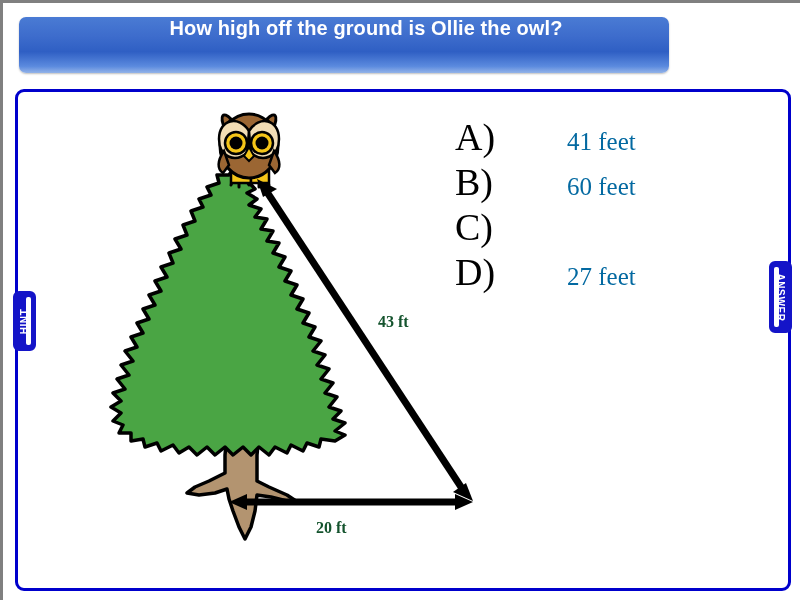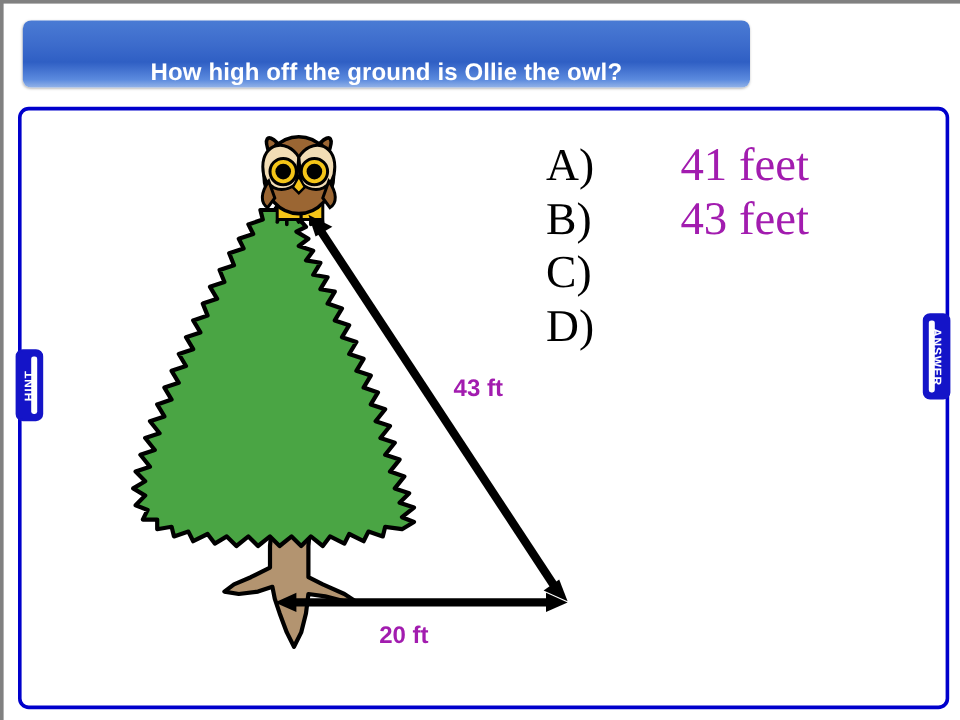--- a/index.html
+++ b/index.html
@@ -28,22 +28,23 @@
     height: 56px;
     border-radius: 7px;
     background: linear-gradient(to bottom,
                 #4a7bd4 0%,
                 #3d6ccc 35%,
                 #2f5fc4 62%,
                 #5b8ade 88%,
                 #93b3e8 100%);
     box-shadow: 0 1px 2px rgba(0,0,0,0.25);
     display: flex;
-    align-items: flex-end;
+    align-items: flex-start;
     justify-content: center;
+    padding-left: 44px;
   }
   #title-text {
     color: #ffffff;
     font-size: 20px;
     font-weight: bold;
     letter-spacing: 0.1px;
     text-align: center;
     font-family: "Liberation Sans", sans-serif;
   }
 
@@ -123,42 +124,42 @@
     display: flex;
     align-items: baseline;
     height: 45px;
   }
   .choice-letter {
     width: 112px;
     font-size: 38px;
     color: #000000;
   }
   .choice-value {
-    font-size: 39px;
-    color: #a21caf;
+    font-size: 25px;
+    color: #0369a1;
     white-space: nowrap;
   }
 
   
   #figure {
     position: absolute;
     left: 0;
     top: 0;
     width: 800px;
     height: 600px;
     pointer-events: none;
   }
 
   
   .measure-label {
     position: absolute;
-    font-family: Liberation Sans, sans-serif;
-    font-size: 20px;
+    font-family: Liberation Serif, serif;
+    font-size: 16px;
     font-weight: bold;
-    color: #a21caf;
+    color: #14532d;
     white-space: nowrap;
   }
   #label-hyp { left: 375px; top: 310px; }
   #label-base { left: 313px; top: 516px; }
 </style>
 </head>
 <body>
 
 <div id="slide">
 
@@ -260,27 +261,28 @@
   <div class="measure-label" id="label-hyp">43 ft</div>
   <div class="measure-label" id="label-base">20 ft</div>
 
   <div id="choices">
     <div class="choice-row">
       <span class="choice-letter">A)</span>
       <span class="choice-value">41 feet</span>
     </div>
     <div class="choice-row">
       <span class="choice-letter">B)</span>
-      <span class="choice-value">43 feet</span>
+      <span class="choice-value">60 feet</span>
     </div>
     <div class="choice-row">
       <span class="choice-letter">C)</span>
     </div>
     <div class="choice-row">
       <span class="choice-letter">D)</span>
+      <span class="choice-value">27 feet</span>
     </div>
   </div>
 
   <div class="side-tab" id="hint-tab">
     <span class="tab-label">HINT</span>
     <span class="tab-inner"></span>
   </div>
   <div class="side-tab" id="answer-tab">
     <span class="tab-label">ANSWER</span>
     <span class="tab-inner"></span>

